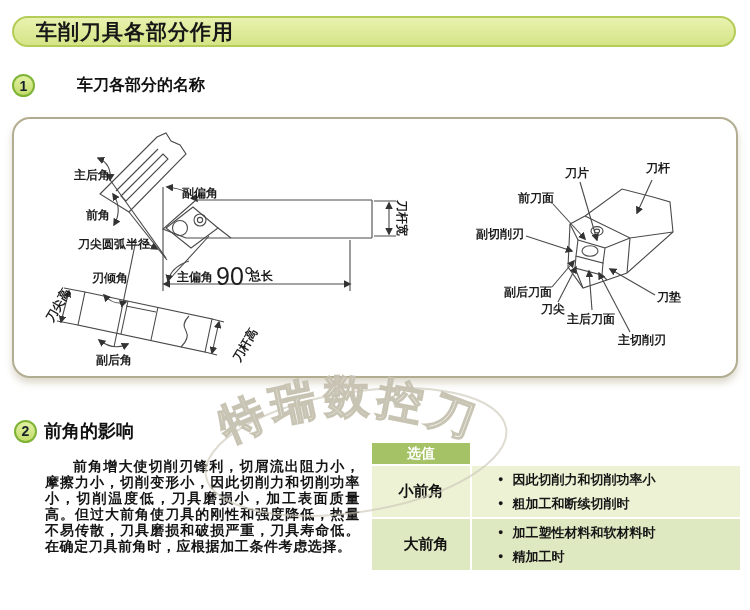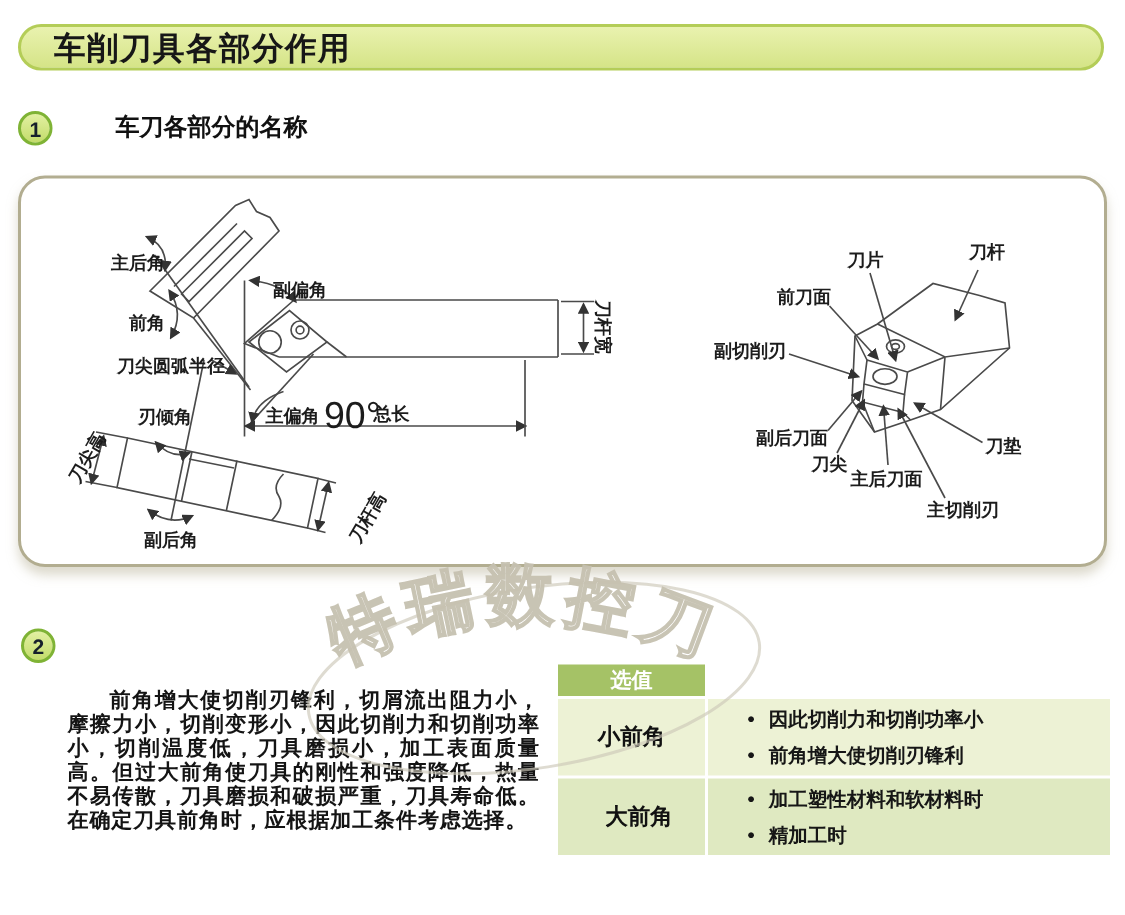--- a/index.html
+++ b/index.html
@@ -71,38 +71,39 @@
 
 <div class="abs sec sec1">
   <div class="badge">1</div>
   <div class="sec-title">车刀各部分的名称</div>
 </div>
 
 <div class="abs diagram-box"></div>
 
 <div class="abs sec sec2">
   <div class="badge">2</div>
+  <div class="sec-title">前角的影响</div>
 </div>
 
 <div class="abs para">前角增大使切削刃锋利，切屑流出阻力小，摩擦力小，切削变形小，因此切削力和切削功率小，切削温度低，刀具磨损小，加工表面质量高。但过大前角使刀具的刚性和强度降低，热量不易传散，刀具磨损和破损严重，刀具寿命低。在确定刀具前角时，应根据加工条件考虑选择。</div>
 
 <div class="abs tbl">
   <div class="tbl-head">
     <div class="th c1">选值</div>
   </div>
   <div class="tbl-row row-a">
     <div class="td label c1">小前角</div>
     <div class="td items c2">
       <div class="bullet-line">
         <span class="dot">●</span>
         <span>因此切削力和切削功率小</span>
       </div>
       <div class="bullet-line">
         <span class="dot">●</span>
-        <span>前角增大使切削刃锋利</span>
+        <span>粗加工和断续切削时</span>
       </div>
     </div>
   </div>
   <div class="tbl-row row-b">
     <div class="td label c1">大前角</div>
     <div class="td items c2">
       <div class="bullet-line">
         <span class="dot">●</span>
         <span>加工塑性材料和软材料时</span>
       </div>

